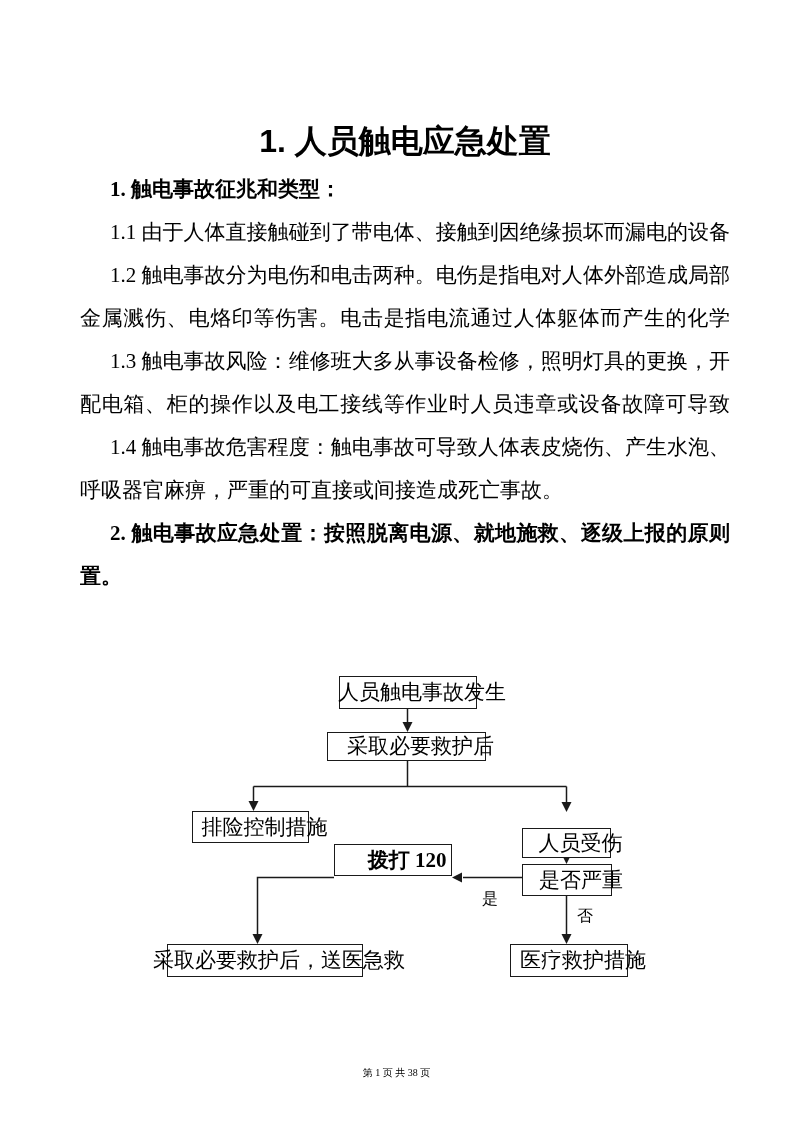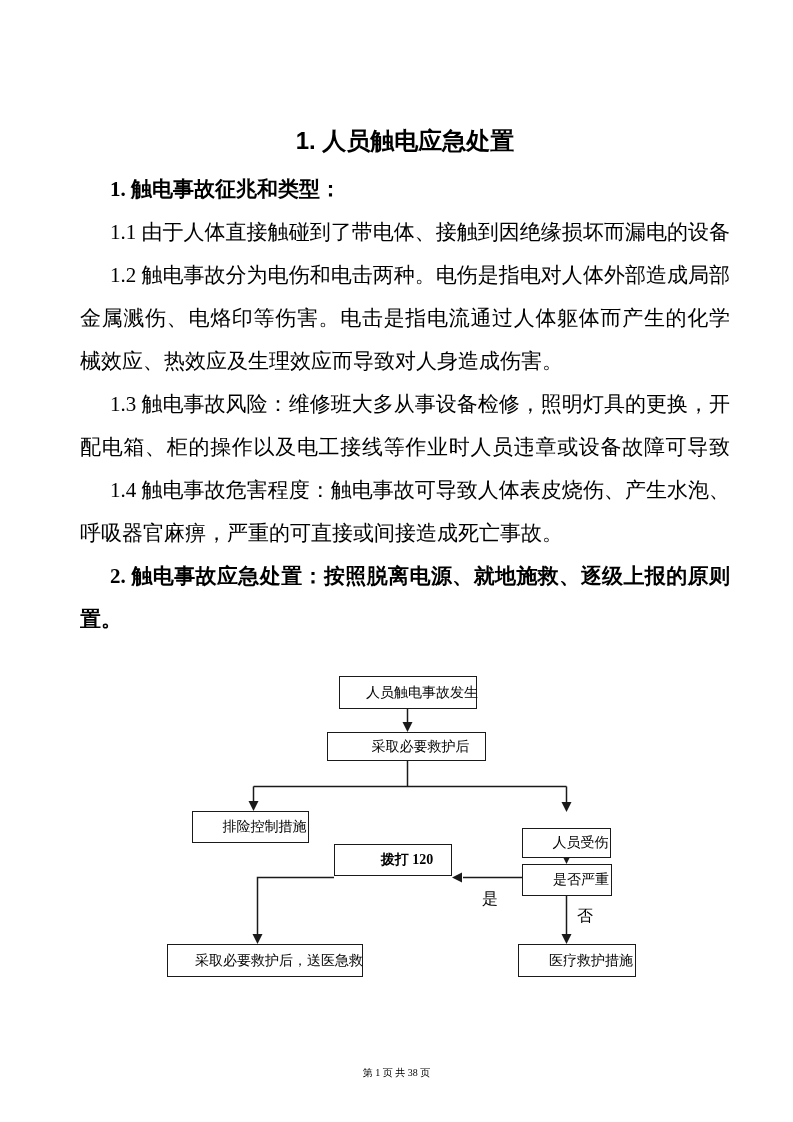--- a/index.html
+++ b/index.html
@@ -13,21 +13,21 @@
     color: #000000;
   }
   .content {
     position: absolute;
     left: 80px;
     top: 124px;
     width: 650px;
   }
   .doc-title {
     font-family: "Liberation Sans", "DejaVu Sans", sans-serif;
-    font-size: 24px;
+    font-size: 32px;
     font-weight: bold;
     text-align: center;
     line-height: 34px;
     height: 34px;
     white-space: nowrap;
   }
   .lines { margin-top: 10px; }
   .line {
     font-size: 21px;
     line-height: 43px;
@@ -43,34 +43,34 @@
 
   
   .flow-node {
     position: absolute;
     box-sizing: border-box;
     border: 1.5px solid #1a1a1a;
     background: #ffffff;
     display: flex;
     align-items: center;
     justify-content: center;
-    font-size: 14px;
+    font-size: 21px;
     line-height: 1;
     white-space: nowrap;
     padding-left: 28px;
   }
   .flow-node.bold-text { font-weight: bold; }
   .n-start     { left: 339px; top: 676px; width: 138px; height: 33px; }
   .n-procedure { left: 327px; top: 732px; width: 159px; height: 29px; }
   .n-control   { left: 192px; top: 811px; width: 117px; height: 32px; }
   .n-injured   { left: 522px; top: 812px; width:  89px; height: 30px; margin-top: 16px; }
   .n-call120   { left: 334px; top: 844px; width: 118px; height: 32px; }
   .n-severity  { left: 522px; top: 864px; width:  90px; height: 32px; }
   .n-rescue    { left: 167px; top: 944px; width: 196px; height: 33px; }
-  .n-medical   { left: 510px; top: 944px; width: 118px; height: 33px; margin-left: 8px; }
+  .n-medical   { left: 510px; top: 944px; width: 118px; height: 33px; }
   .flow-lines { position: absolute; left: 0; top: 0; pointer-events: none; }
   .branch-label {
     position: absolute;
     font-size: 16px;
     line-height: 1;
     white-space: nowrap;
   }
   .lbl-yes { left: 482px; top: 891px; }
   .lbl-no  { left: 577px; top: 908px; }
 
@@ -89,21 +89,20 @@
 
 <div class="page">
 
   <div class="content">
     <div class="doc-title">1. 人员触电应急处置</div>
     <div class="lines">
       <div class="line indent bold last">1. 触电事故征兆和类型：</div>
       <div class="line indent">1.1 由于人体直接触碰到了带电体、接触到因绝缘损坏而漏电的设备或者站</div>
       <div class="line indent">1.2 触电事故分为电伤和电击两种。电伤是指电对人体外部造成局部电灼伤、</div>
       <div class="line">金属溅伤、电烙印等伤害。电击是指电流通过人体躯体而产生的化学效应、机</div>
-      <div class="line last">械效应、热效应及生理效应而导致对人身造成伤害。</div>
       <div class="line indent">1.3 触电事故风险：维修班大多从事设备检修，照明灯具的更换，开关更换，</div>
       <div class="line last">配电箱、柜的操作以及电工接线等作业时人员违章或设备故障可导致触电事故。</div>
       <div class="line indent">1.4 触电事故危害程度：触电事故可导致人体表皮烧伤、产生水泡、心脏或</div>
       <div class="line last">呼吸器官麻痹，严重的可直接或间接造成死亡事故。</div>
       <div class="line indent bold">2. 触电事故应急处置：按照脱离电源、就地施救、逐级上报的原则进行处</div>
       <div class="line bold last">置。</div>
     </div>
   </div>
 
   <svg class="flow-lines" width="793" height="1122" viewBox="0 0 793 1122">

